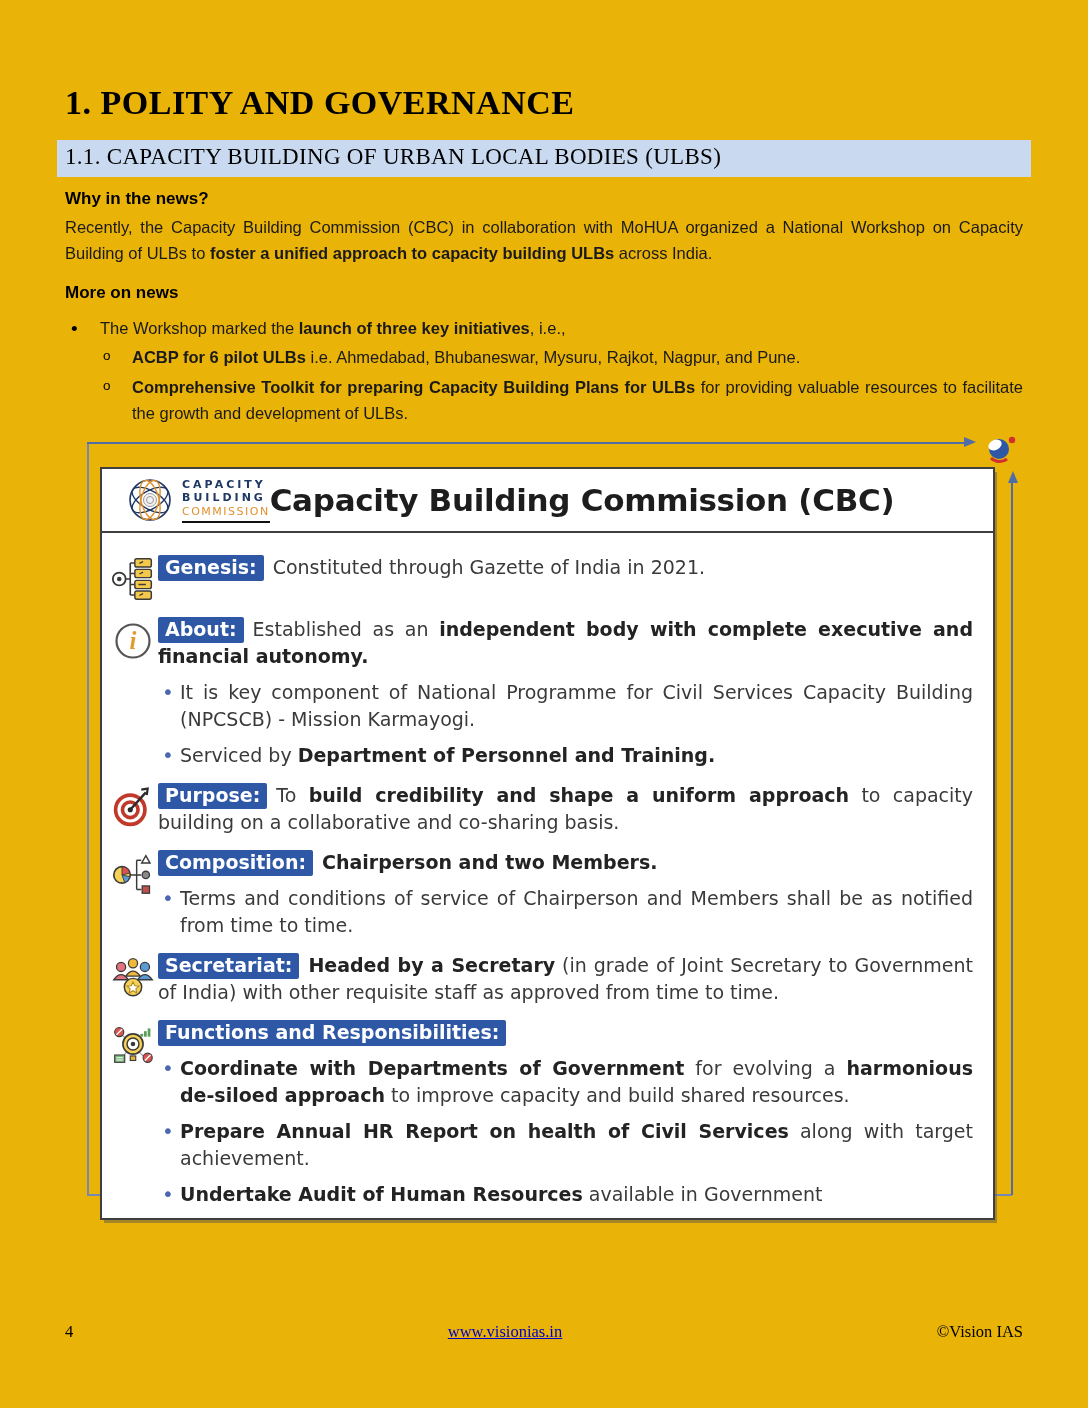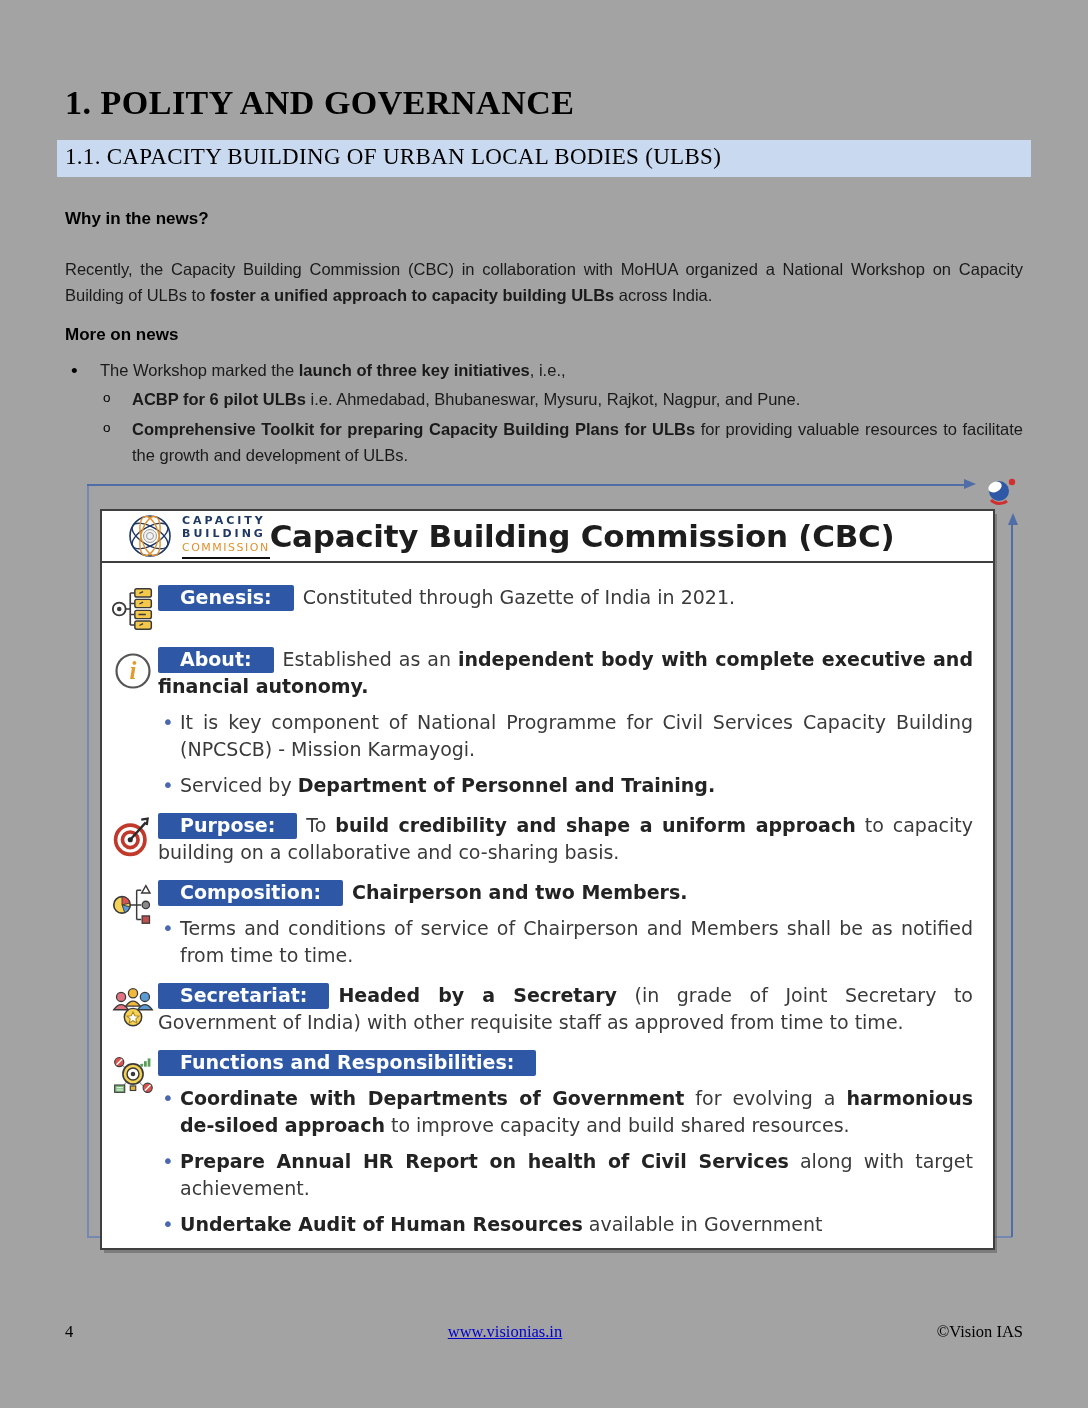--- a/index.html
+++ b/index.html
@@ -2,30 +2,30 @@
 <html style="--label-bg: #2e58a6; --heading-bg: #c9daf0; --frame-blue: #7588b0; --arrow-blue: #4f6ea8; --bullet-blue: #4a67b0; --link-blue: #0000cc; --logo-navy: #1f3864; --logo-orange: #e0912f;"><head>
 <meta charset="utf-8">
 <style>
   :root{
     --label-bg:#2e58a6; --heading-bg:#c9daf0; --frame-blue:#7588b0;
     --arrow-blue:#4f6ea8; --bullet-blue:#4a67b0; --link-blue:#0000cc;
     --logo-navy:#1f3864; --logo-orange:#e0912f;
   }
   *{margin:0;padding:0;box-sizing:border-box}
   html,body{background:#fff}
-  .page{width:1088px;height:1408px;position:relative;background:#a3a3a3;
+  .page{width:1088px;height:1408px;position:relative;background:#eab308;
     font-family:"Liberation Sans",sans-serif;color:#1a1a1a;overflow:hidden}
   .content{padding:0 65px}
 
   h1.doc-title{margin-top:84px;font-family:"Liberation Serif",serif;font-weight:bold;
     font-size:34px;letter-spacing:.5px;color:#000}
   .section-bar{margin:18px -8px 0;background:var(--heading-bg);padding:4px 8px 7px;
     font-family:"Liberation Serif",serif;font-weight:normal;font-size:23px;letter-spacing:.3px;color:#000}
-  .subhead{margin-top:32px;font-weight:bold;font-size:17px;color:#000}
-  .intro{margin-top:27px;font-size:16.5px;line-height:1.6;text-align:justify}
+  .subhead{margin-top:12px;font-weight:bold;font-size:17px;color:#000}
+  .intro{margin-top:5px;font-size:16.5px;line-height:1.6;text-align:justify}
   .more{margin-top:16px}
   ul.nbullets{margin-top:12px;list-style:none;font-size:16.5px;line-height:1.6}
   ul.nbullets>li{position:relative;padding-left:35px}
   ul.nbullets>li::before{content:"\2022";position:absolute;left:6px;top:-1px;font-size:19px;color:#000}
   ul.subbullets{list-style:none;margin-top:3px}
   ul.subbullets>li{position:relative;padding-left:32px;margin-top:3px;text-align:justify}
   ul.subbullets>li::before{content:"o";position:absolute;left:3px;top:1px;font-size:13.5px;color:#000}
   .seg.b{font-weight:bold}
 
   
@@ -36,37 +36,37 @@
   .top-arrow{position:absolute;left:22px;top:0;width:878px;border-top:2.5px solid var(--arrow-blue)}
   .top-arrow::after{content:"";position:absolute;right:-11px;top:-7px;
     border-left:12px solid var(--arrow-blue);border-top:5.5px solid transparent;border-bottom:5.5px solid transparent}
   .right-arrow{position:absolute;left:946px;top:40px;height:713px;border-left:2.5px solid var(--arrow-blue)}
   .right-arrow::before{content:"";position:absolute;left:-5px;top:-11px;
     border-bottom:12px solid var(--arrow-blue);border-left:5.5px solid transparent;border-right:5.5px solid transparent}
   .corner-logo{position:absolute;left:918px;top:-10px;width:36px;height:36px}
 
   .inner-box{position:absolute;left:35px;top:25px;width:895px;min-height:711px;background:#fff;
     border:2px solid #3f3f3f;box-shadow:3px 4px 0 -1px rgba(80,80,80,.45)}
-  .inner-header{display:flex;align-items:center;height:52px;padding:6px 16px 6px 24px;
+  .inner-header{display:flex;align-items:center;height:64px;padding:6px 16px 6px 24px;
     border-bottom:2px solid #3f3f3f}
   .cbc-logo{display:flex;align-items:center}
   .cbc-logo svg{width:48px;height:48px}
   .cbc-logo-text{margin-left:8px;border-bottom:2.5px solid #111;padding-bottom:2px}
   .cbc-logo-text .l1,.cbc-logo-text .l2{font-size:11px;font-weight:bold;letter-spacing:3px;color:var(--logo-navy);line-height:1.25}
   .cbc-logo-text .l3{font-size:11px;font-weight:normal;letter-spacing:1.5px;color:var(--logo-orange);line-height:1.25}
   .ig-title{flex:1;text-align:left;font-size:31px;font-weight:bold;color:#1d1d1d;padding-right:30px;letter-spacing:-.3px}
 
   .inner-body{padding:8px 20px 10px 6px}
   .info-row{display:flex;align-items:flex-start;margin-top:13px}
   .icon-col{flex:0 0 50px;display:flex;justify-content:center;padding-top:1px}
   .icon-col svg{width:44px;height:48px}
   .text-col{flex:1;min-width:0}
   .lead{font-size:19px;line-height:1.42;text-align:justify}
   .ilabel{background:var(--label-bg);color:#fff;font-weight:bold;font-size:19px;
-    padding:1px 22px 3px;border-radius:2px;margin-right:9px}
+    padding:1px 7px 3px;border-radius:2px;margin-right:9px}
   ul.ibullets{list-style:none;margin-top:4px}
   ul.ibullets>li{position:relative;padding-left:22px;margin-top:9px;
     font-size:19px;line-height:1.42;text-align:justify}
   ul.ibullets>li::before{content:"\2022";position:absolute;left:4px;top:-1px;color:var(--bullet-blue);font-size:20px}
   .lead .seg.b,ul.ibullets .seg.b{color:#232323}
 
   .footer{position:absolute;left:65px;right:65px;top:1322px;display:flex;align-items:baseline;
     font-family:"Liberation Serif",serif;font-size:16.5px;color:#000}
   .footer .center{flex:1;text-align:center}
   .footer a{color:var(--link-blue);}

